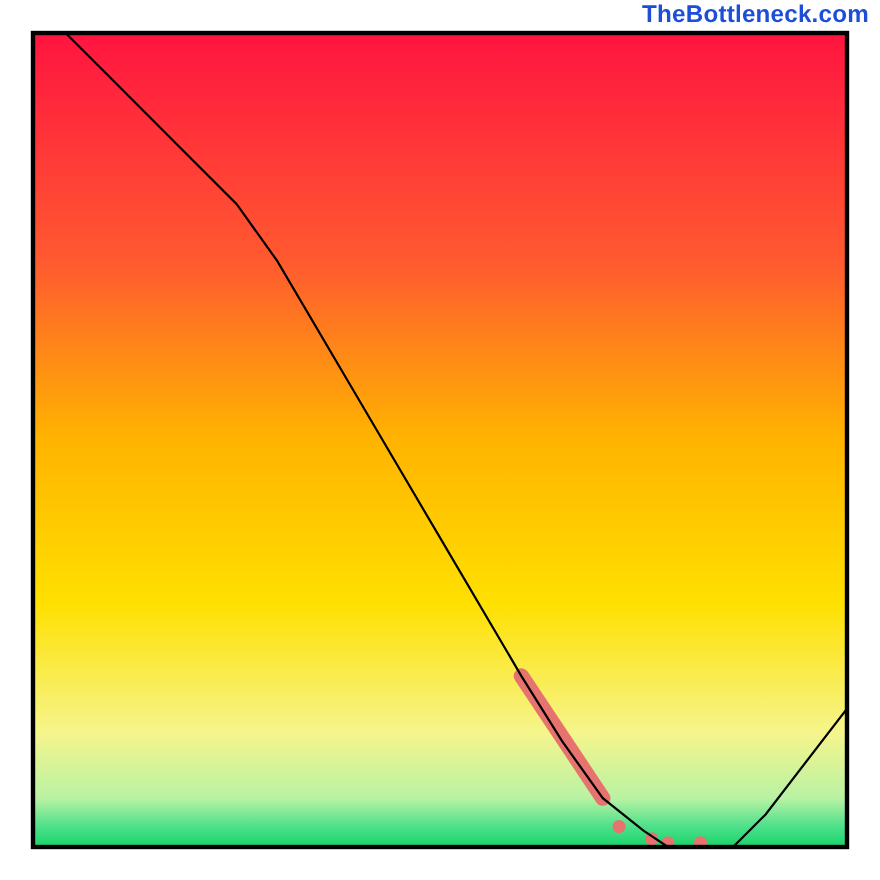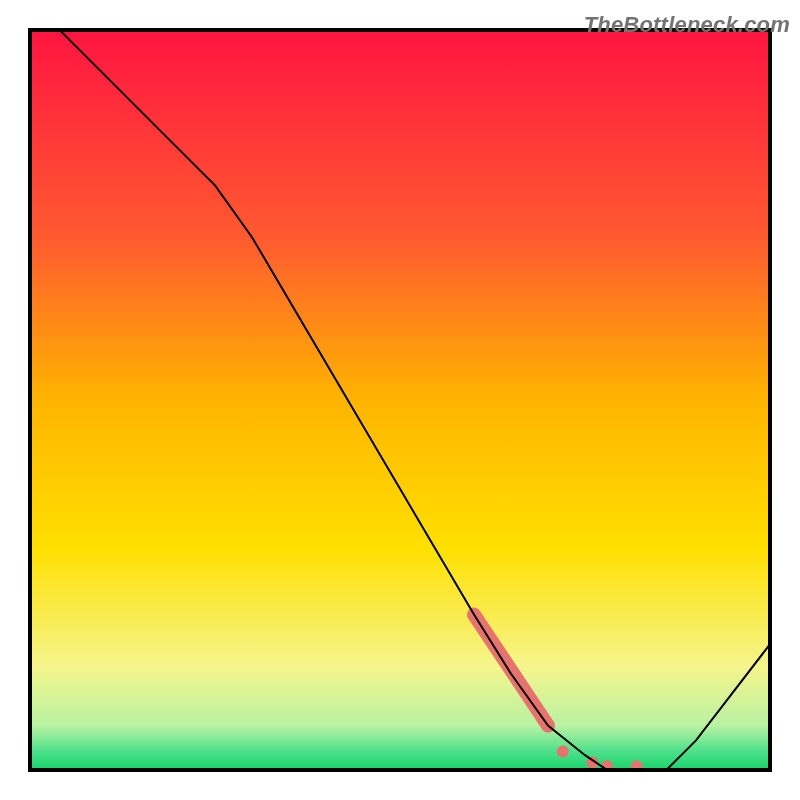--- a/index.html
+++ b/index.html
@@ -19,28 +19,27 @@
   svg.chart {
     position: absolute;
     left: 0;
     top: 0;
     width: 800px;
     height: 800px;
     display: block;
   }
   .watermark {
     position: absolute;
-    top: 12px;
+    top: 0;
     right: 10px;
     font-size: 22px;
     font-weight: 600;
-    color: #737373;
+    color: #1d4ed8;
     letter-spacing: 0.2px;
     user-select: none;
-    font-style: italic;
   }
 </style>
 </head>
 <body>
 
 <div class="chart-wrap">
   <svg class="chart" viewBox="0 0 800 800">
     <defs>
       <linearGradient id="bg-grad" x1="0" y1="0" x2="0" y2="1">
           <stop offset="0.0%" stop-color="#ff1440"></stop>

